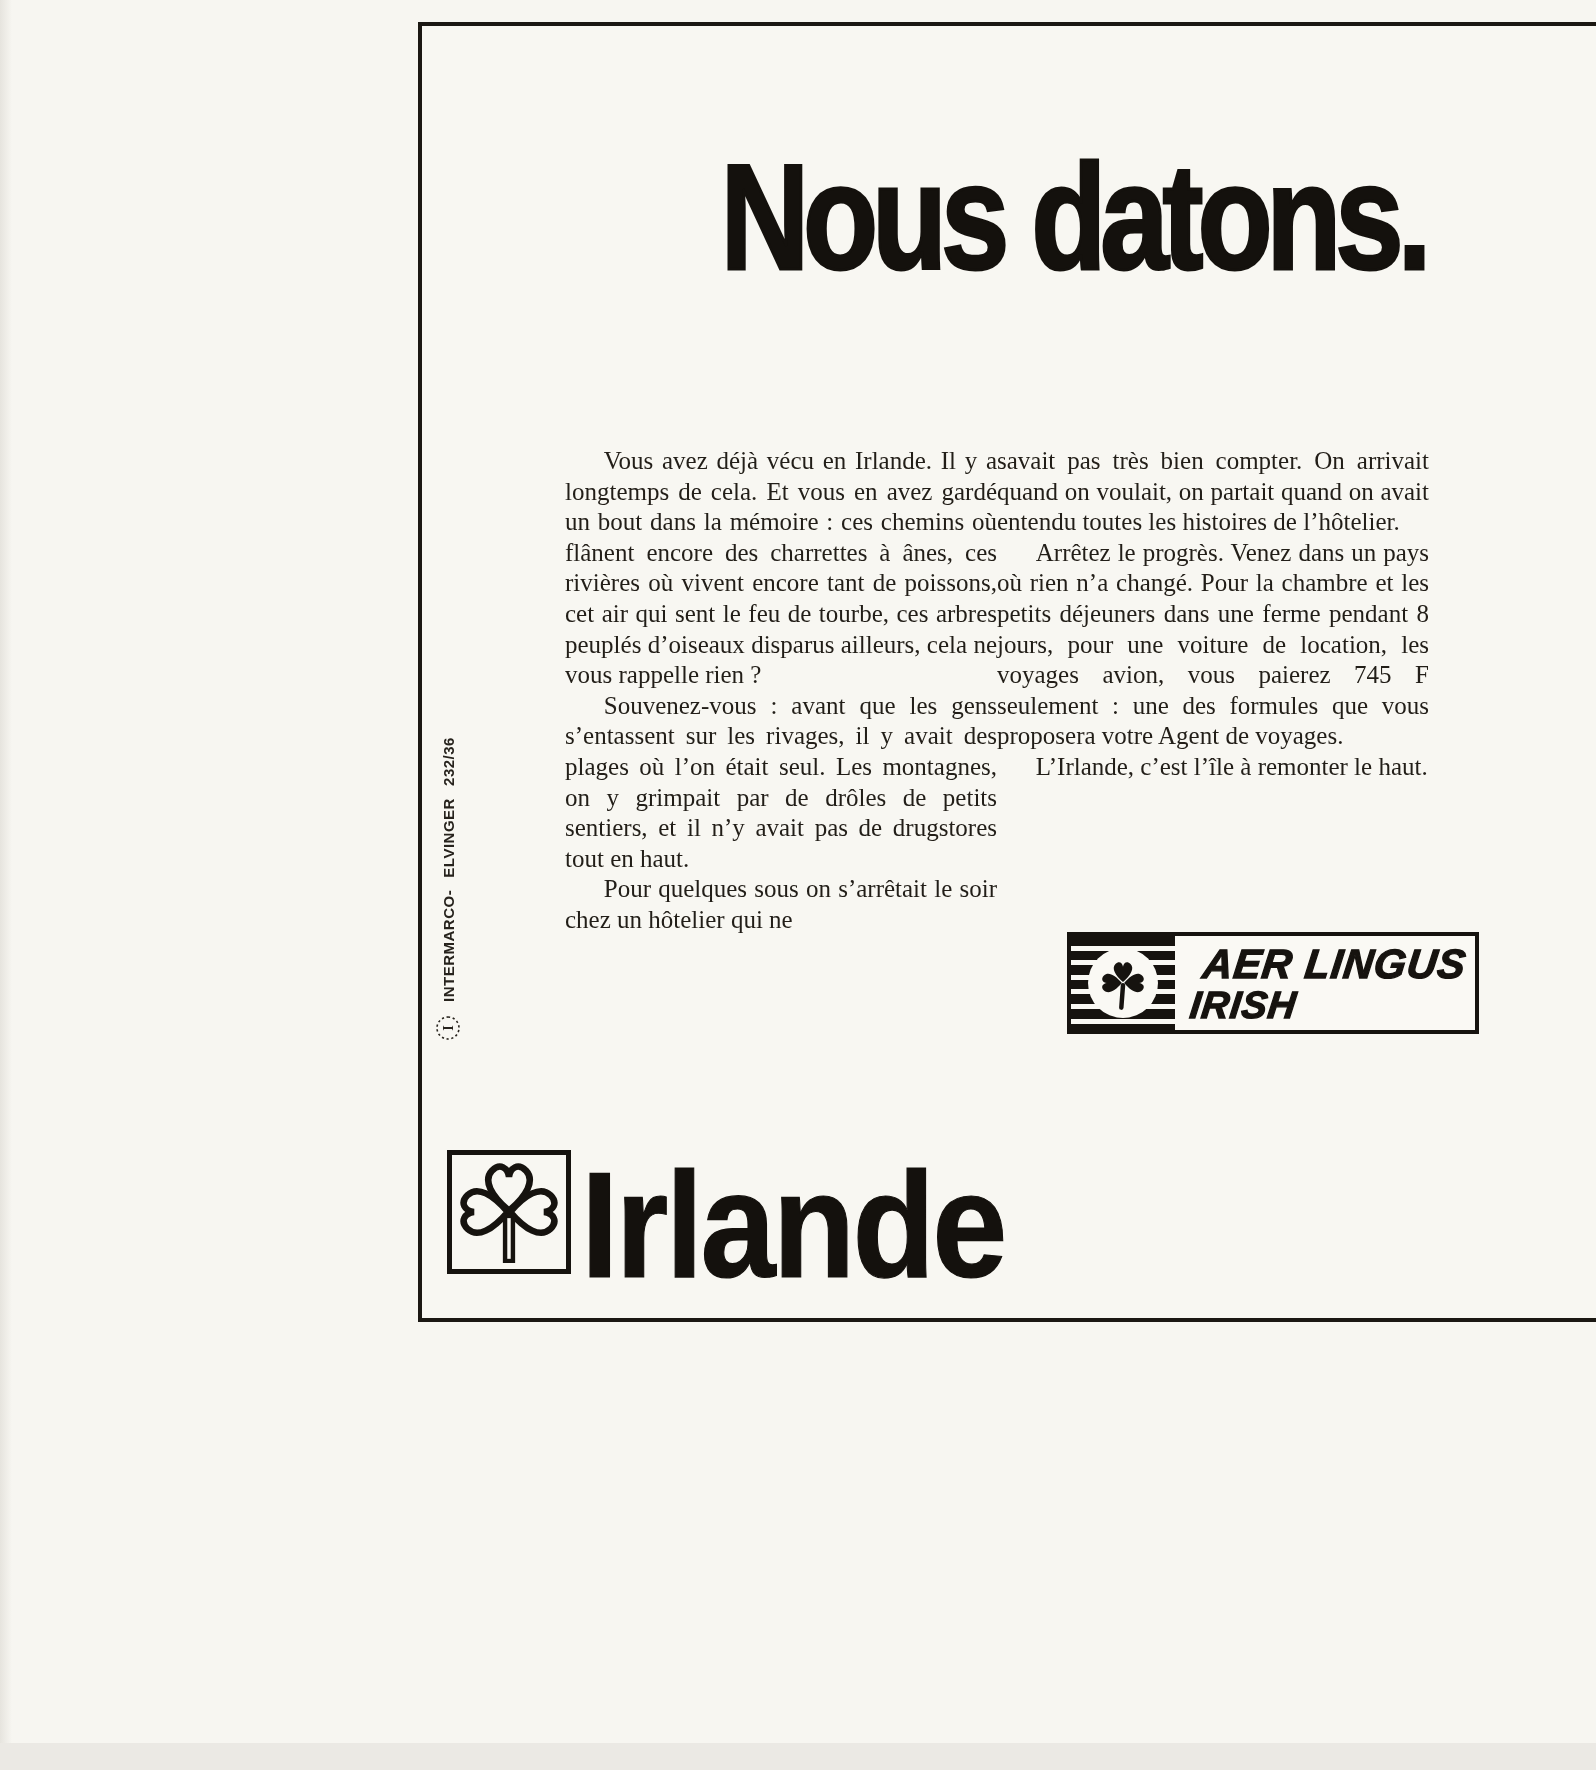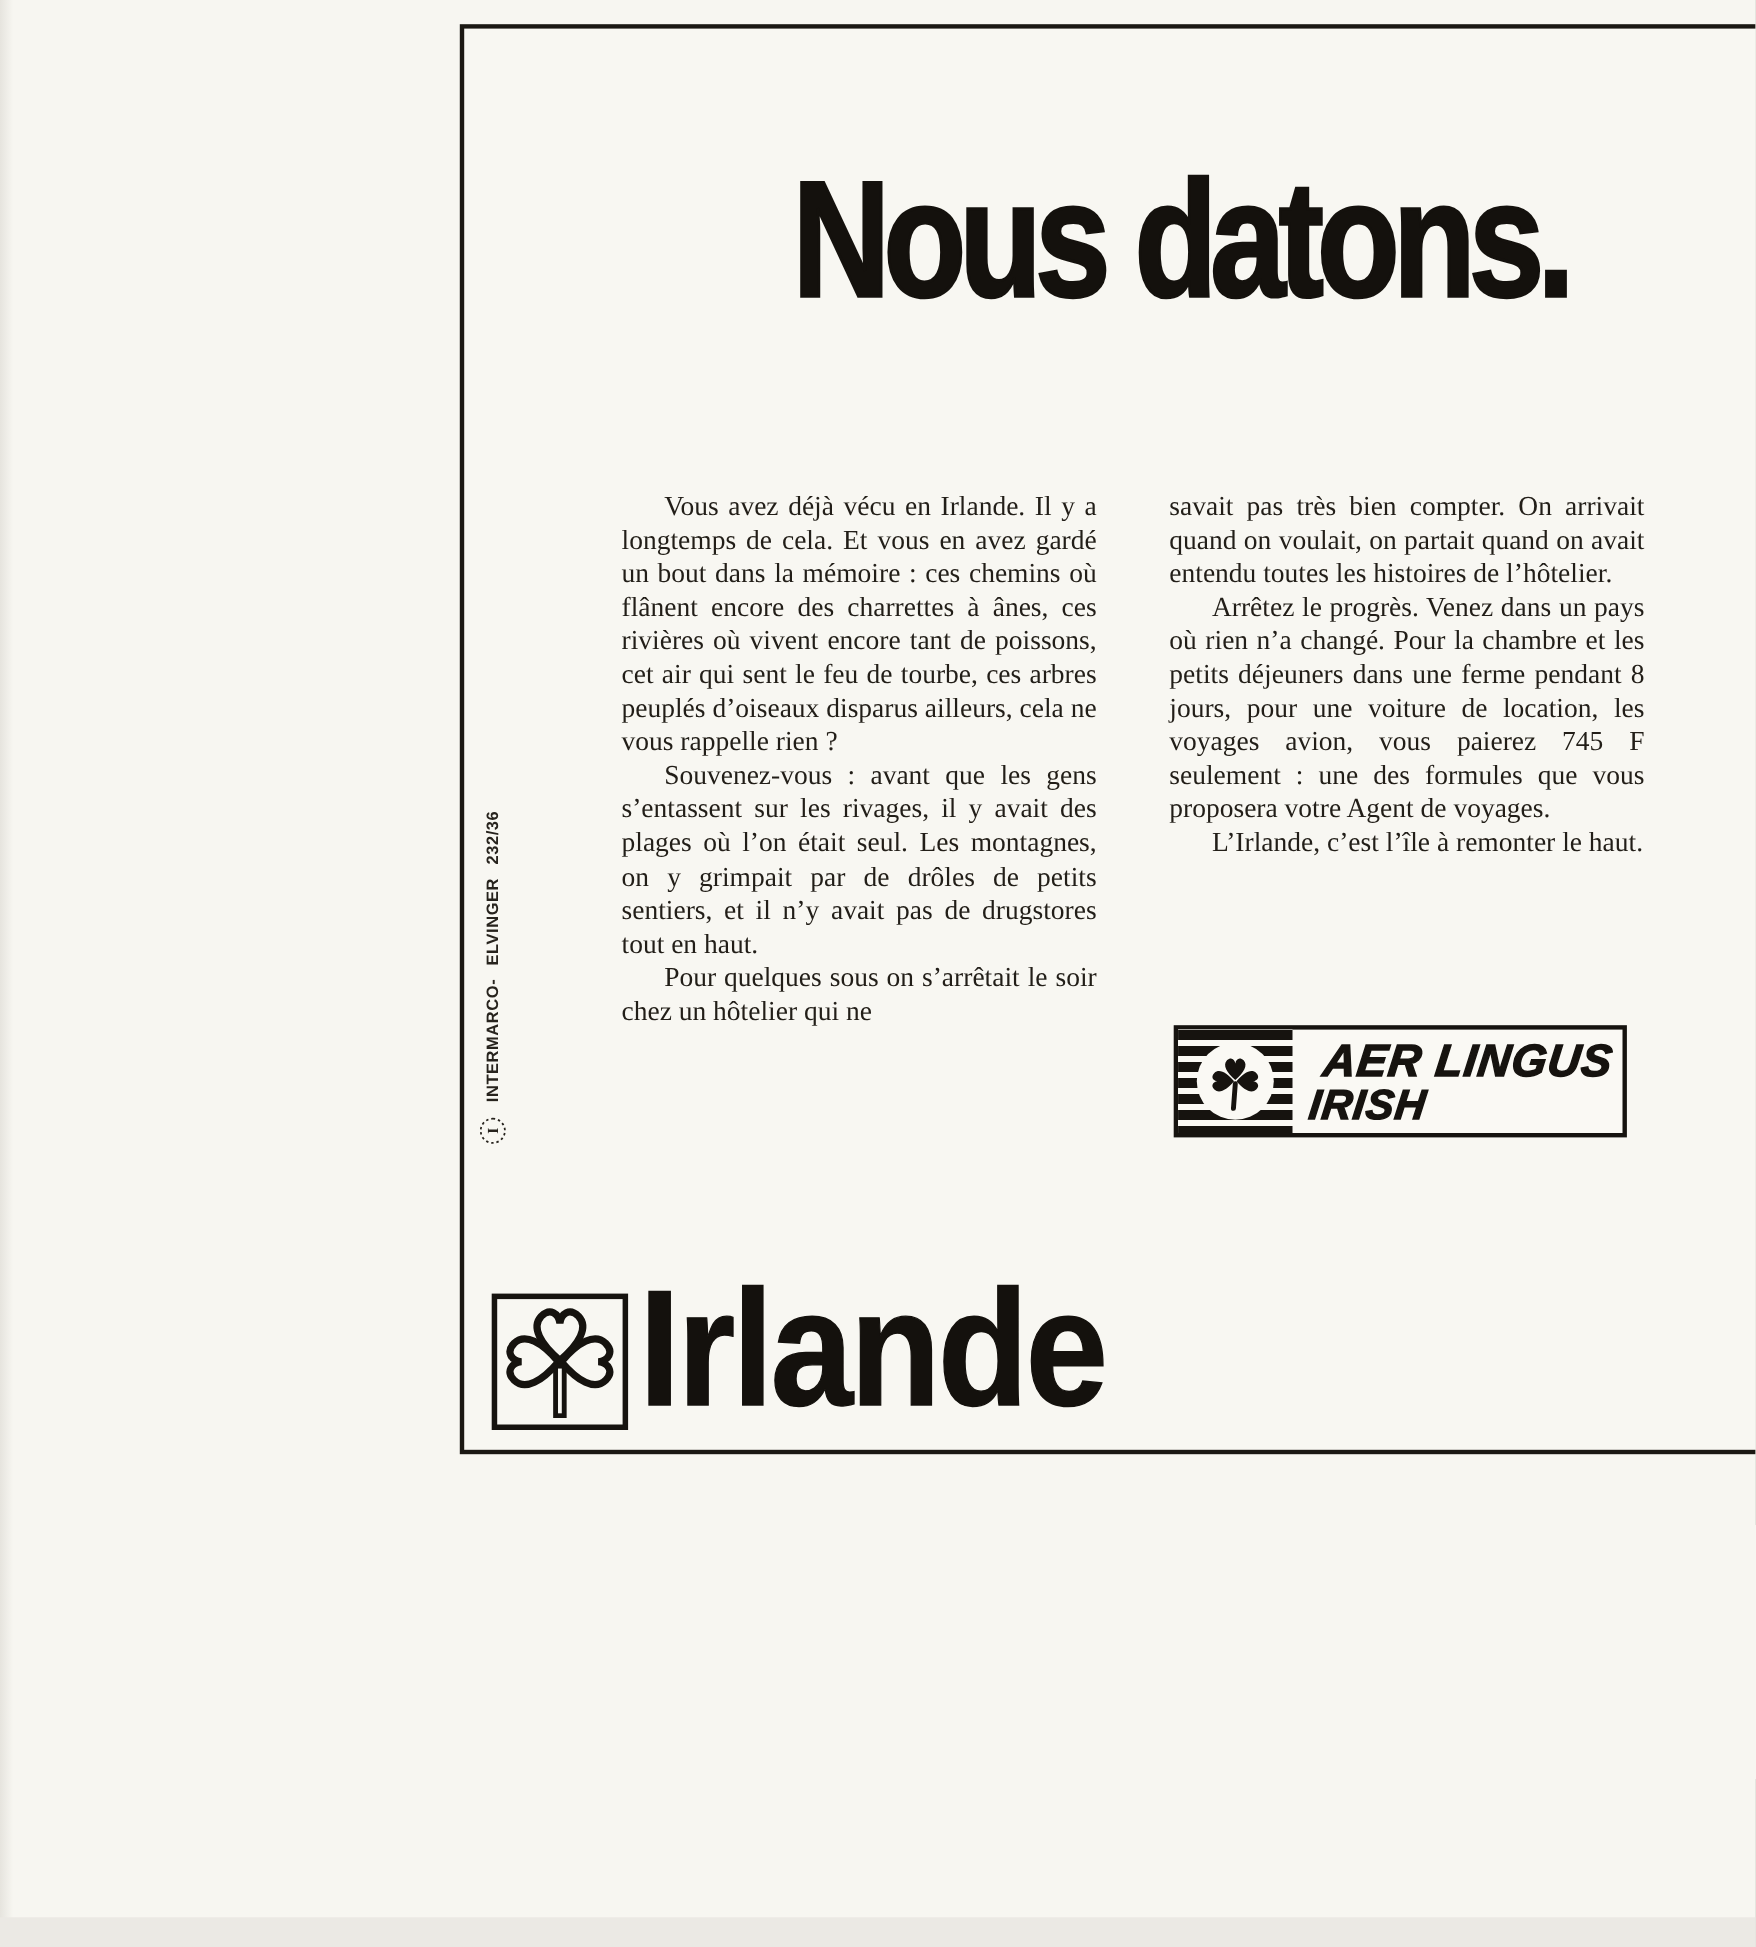--- a/index.html
+++ b/index.html
@@ -13,21 +13,21 @@
   .frame{position:absolute;left:418px;top:22px;width:1311px;height:1300px;
     border:4px solid #1b1813;box-sizing:border-box;background:#f8f7f2;}
   
   .headline{position:absolute;left:0;right:0;top:116px;text-align:center;}
   .headline .hl{
     display:inline-block;font-family:"Liberation Sans",sans-serif;font-weight:700;
     font-size:150px;line-height:1;letter-spacing:-0.05em;color:#14110d;
     -webkit-text-stroke:3px #14110d;transform:scaleX(.82);white-space:nowrap;
   }
   
-  .cols{position:absolute;left:143px;top:420px;width:931px;display:flex;gap:66px;
+  .cols{position:absolute;left:143px;top:420px;width:931px;display:flex;
     font-family:"Liberation Serif",serif;font-size:25px;line-height:30.6px;
     text-align:justify;color:#221e18;}
   .col{width:432px;}
   .col p{margin:0;text-indent:1.55em;}
   .col.cont p:first-child{text-indent:0;}
   
   .al-box{position:absolute;left:645px;top:906px;width:412px;height:102px;
     border:4px solid #16130f;box-sizing:border-box;display:flex;background:#faf9f4;}
   .al-stripes{flex:none;width:104px;position:relative;
     background:repeating-linear-gradient(to bottom,#16130f 0 9.6px,#faf9f4 9.6px 14.6px);}
@@ -37,21 +37,21 @@
   .al-text{flex:1;padding:7px 0 0 26px;font-family:"Liberation Sans",sans-serif;
     font-style:italic;font-weight:700;color:#16130f;transform:skewX(-7deg);}
   .al-l1{font-size:41px;line-height:43px;letter-spacing:1px;-webkit-text-stroke:1.3px #16130f;white-space:nowrap;}
   .al-l2{font-size:38px;line-height:38px;margin-left:-8px;letter-spacing:1px;-webkit-text-stroke:1.3px #16130f;}
   
   .al-about{position:absolute;left:642px;top:1022px;width:452px;
     font-family:"Liberation Serif",serif;font-style:italic;font-size:26.5px;
     line-height:33.2px;text-align:justify;color:#221e18;}
   .al-about p{margin:0;text-indent:2.2em;}
   
-  .irlande{position:absolute;left:25px;top:1124px;display:flex;align-items:flex-end;}
+  .irlande{position:absolute;left:25px;top:1124px;display:flex;align-items:flex-start;}
   .sq{flex:none;width:124px;height:124px;border:5px solid #16130f;box-sizing:border-box;
     display:flex;align-items:center;justify-content:center;background:#f8f7f2;}
   .ir-word{font-family:"Liberation Sans",sans-serif;font-weight:700;font-size:150px;
     line-height:1;letter-spacing:-3px;margin-left:10px;color:#14110d;
     -webkit-text-stroke:1.2px #14110d;transform:scaleX(.9);transform-origin:left center;
     white-space:nowrap;}
   
   .footer{position:absolute;left:0;right:0;top:1252px;text-align:center;
     font-family:"Liberation Serif",serif;font-weight:700;font-size:24.5px;
     line-height:1.2;color:#221e18;letter-spacing:.2px;}

